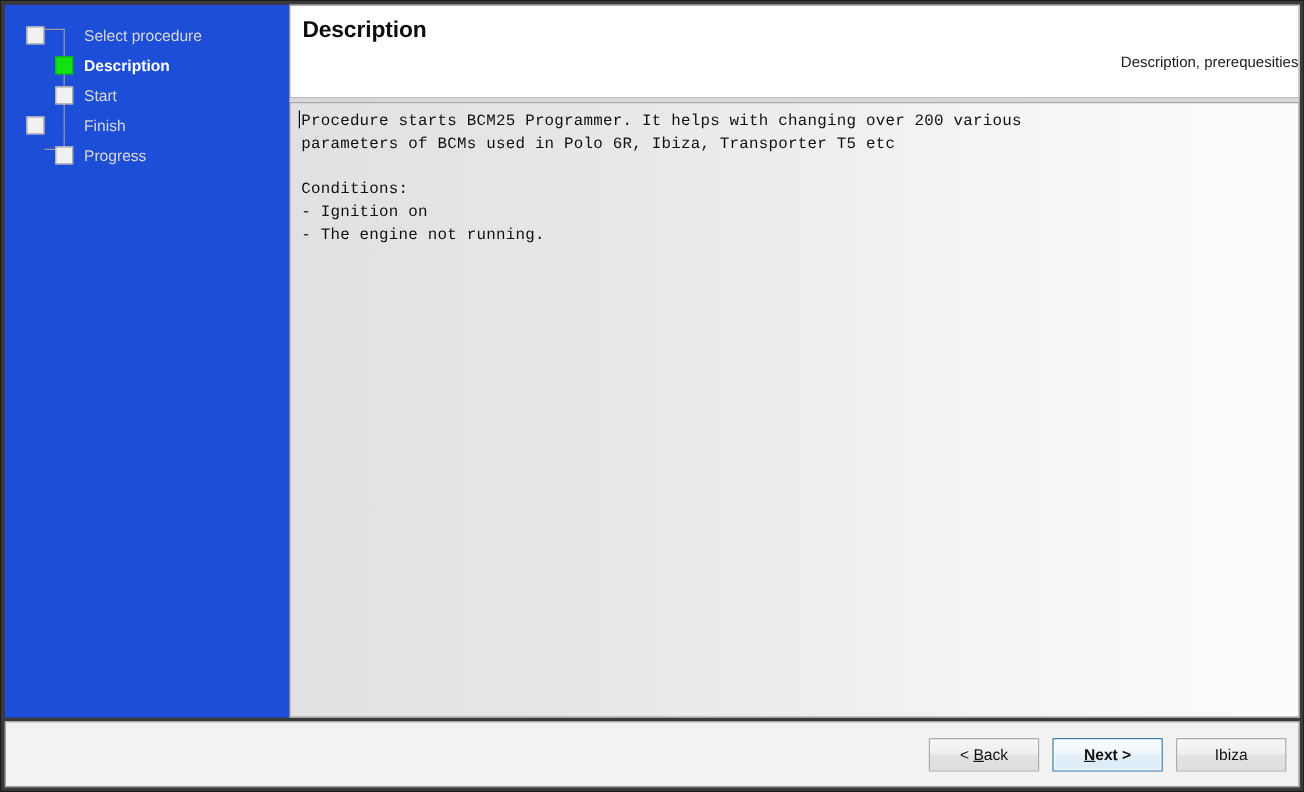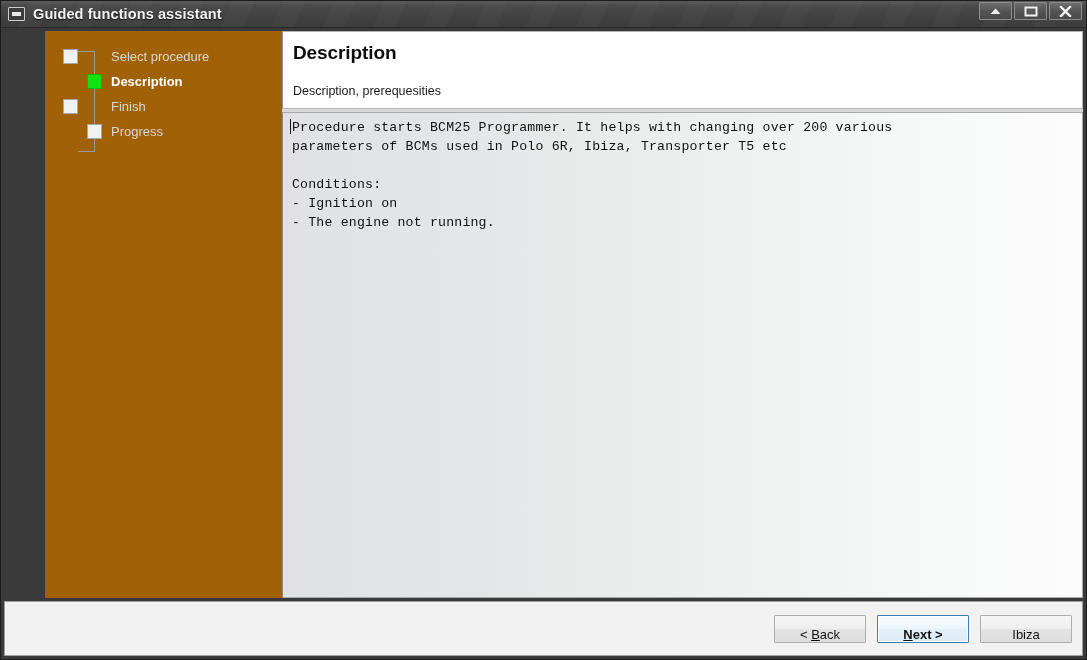--- a/index.html
+++ b/index.html
@@ -109,24 +109,23 @@
     display: flex;
     min-height: 0;
     background: #3a3a3a;
     padding: 3px 3px 0 3px;
     box-sizing: border-box;
   }
 
   
   .sidebar {
     flex: 0 0 237px;
-    background: #a16207;
+    background: #1d4ed8;
     position: relative;
     overflow: hidden;
-    margin-left: 41px;
   }
   .steps {
     position: relative;
     padding-top: 13px;
   }
   .step {
     position: relative;
     height: 25px;
     display: flex;
     align-items: center;
@@ -210,22 +209,23 @@
   .header-title {
     font-size: 19px;
     font-weight: bold;
     color: #0d0d0d;
     line-height: 23px;
     letter-spacing: -0.1px;
   }
   .header-sub {
     font-size: 12.5px;
     color: #1a1a1a;
-    margin-top: 20px;
+    margin-top: 8px;
     line-height: 15px;
+    text-align: right;
   }
 
   
   .text-panel-wrap {
     flex: 1 1 auto;
     min-height: 0;
     padding: 3px 0 0 0;
     box-sizing: border-box;
     display: flex;
   }
@@ -283,79 +283,59 @@
   .btn {
     width: 92px;
     height: 28px;
     box-sizing: border-box;
     border: 1px solid #adadad;
     background: linear-gradient(180deg, #f6f6f6 0%, #eeeeee 48%, #e3e3e3 52%, #dedede 100%);
     color: #121212;
     font-size: 13px;
     font-family: "Liberation Sans", sans-serif;
     display: flex;
-    align-items: flex-end;
+    align-items: center;
     justify-content: center;
     border-radius: 1px;
   }
   .btn.focused {
     border: 1px solid #3c7fb1;
     box-shadow: inset 0 0 0 1px #ffffff;
     background: linear-gradient(180deg, #f7fbfd 0%, #eef6fb 48%, #e2eff8 52%, #dcebf7 100%);
     font-weight: bold;
   }
   .btn u { text-decoration: underline; }
 </style>
 </head>
 <body>
 
 <div class="window">
 
-  <div class="titlebar">
-    <div class="win-sysicon">
-        <i></i>
-      </div>
-    <div class="title-text">Guided functions assistant</div>
-    <div class="win-controls">
-      <div class="win-btn">
-        <svg width="13" height="9" viewBox="0 0 13 9">
-            <polygon points="6.5,1.5 11.5,7 1.5,7" fill="#f0f0f0"></polygon>
-          </svg>
-      </div>
-      <div class="win-btn">
-        <svg width="14" height="11" viewBox="0 0 14 11">
-          <rect x="1.5" y="1.5" width="11" height="8" fill="none" stroke="#f0f0f0" stroke-width="2"></rect>
-          <rect x="3.5" y="4" width="7" height="4" fill="#5a5a5a"></rect>
-        </svg>
-      </div>
-      <div class="win-btn">
-        <svg width="13" height="11" viewBox="0 0 13 11">
-          <path d="M2,1 L11,10 M11,1 L2,10" stroke="#f5f5f5" stroke-width="2.4" stroke-linecap="square"></path>
-        </svg>
-      </div>
-    </div>
-  </div>
 
   <div class="body-row">
 
     <div class="sidebar">
       <div class="steps">
         <div class="conn conn-h-top"></div>
         <div class="conn conn-v"></div>
         <div class="conn conn-v-bot"></div>
         <div class="conn conn-h-bot"></div>
 
         <div class="step end">
           <span class="marker"></span>
           <span class="label">Select procedure</span>
         </div>
         <div class="step mid current">
           <span class="marker"></span>
           <span class="label">Description</span>
         </div>
+        <div class="step mid">
+          <span class="marker"></span>
+          <span class="label">Start</span>
+        </div>
         <div class="step end">
           <span class="marker"></span>
           <span class="label">Finish</span>
         </div>
         <div class="step mid">
           <span class="marker"></span>
           <span class="label">Progress</span>
         </div>
       </div>
     </div>

